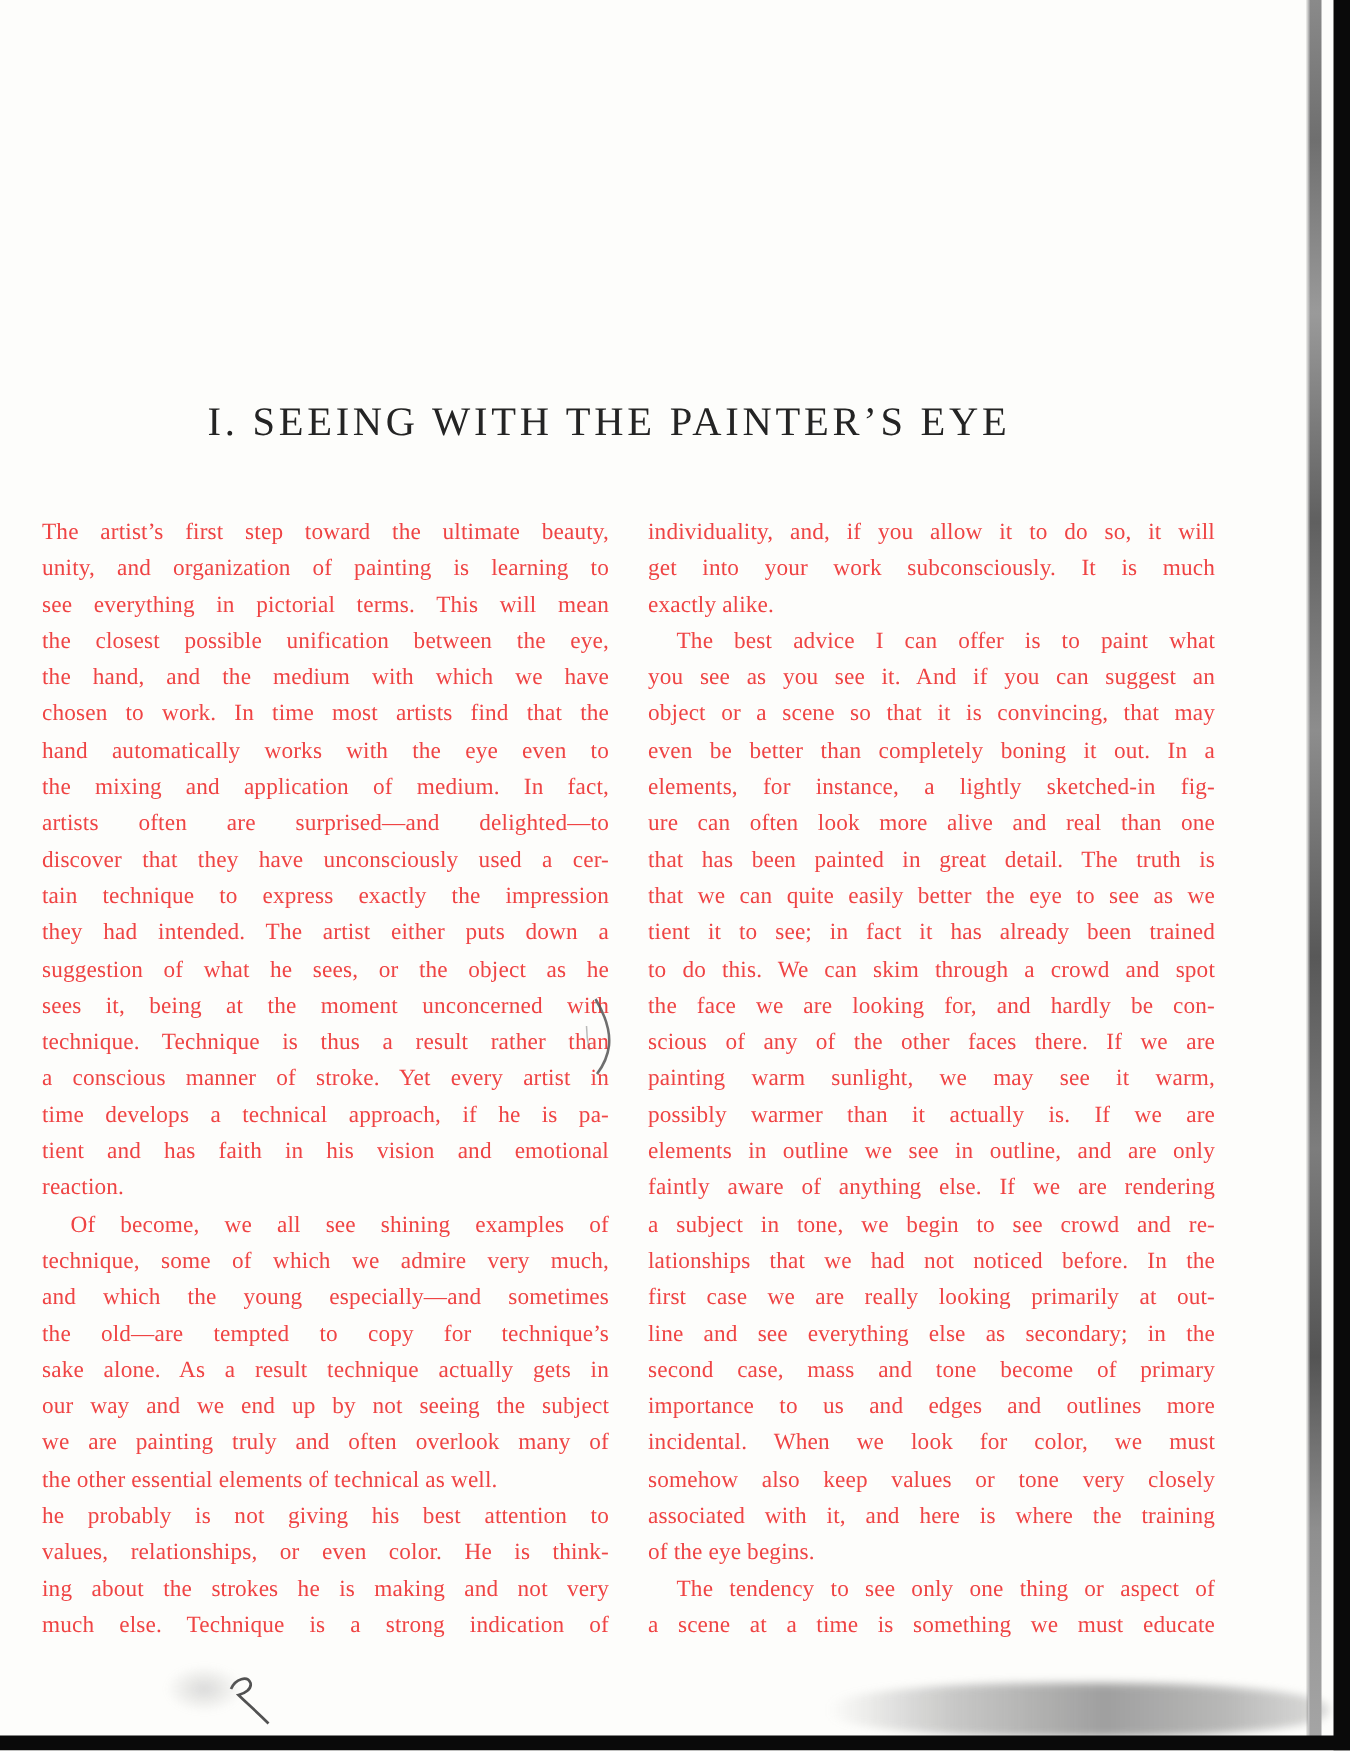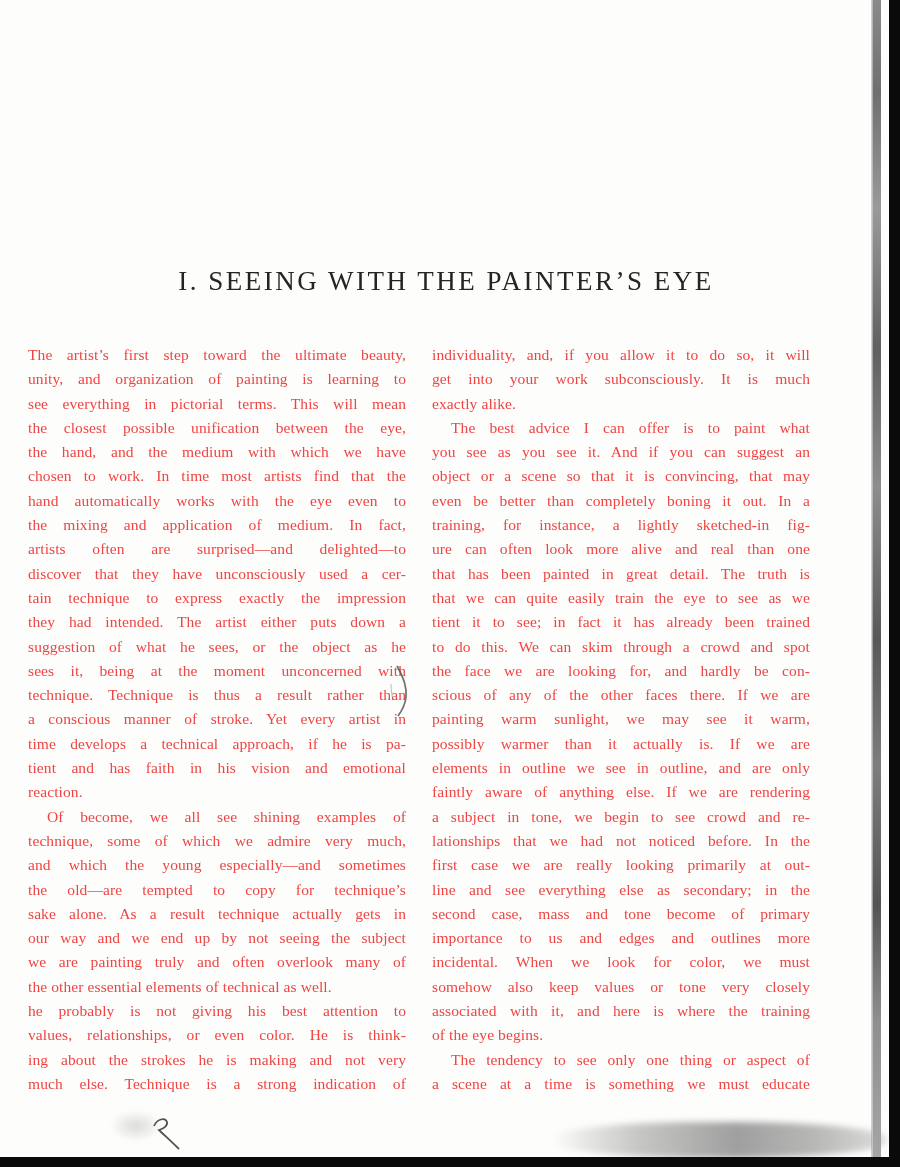--- a/index.html
+++ b/index.html
@@ -31,21 +31,20 @@
   }
   .smudge-bl{
     position:absolute;left:110px;top:1110px;width:52px;height:32px;
     background:radial-gradient(ellipse at center,rgba(140,140,140,.3),rgba(140,140,140,0) 70%);
     filter:blur(2px);
   }
   .title{
     position:absolute;left:0px;top:248px;width:812px;
     text-align:center;font-size:27px;letter-spacing:2.5px;color:#242424;
     font-weight:normal;
-    margin-left:40px;
   }
   .col{
     position:absolute;top:343px;width:378px;
     font-size:15.5px;line-height:24.3px;color:#ef4444;
     letter-spacing:.1px;
   }
   .col-left{left:28px;}
   .col-right{left:432px;}
   .tline{
     text-align:justify;text-align-last:justify;
@@ -102,24 +101,24 @@
     <div class="tline">much else. Technique is a strong indication of</div>
   </div>
 <div class="col col-right">
     <div class="tline">individuality, and, if you allow it to do so, it will</div>
     <div class="tline">get into your work subconsciously. It is much</div>
     <div class="tline pend">exactly alike.</div>
     <div class="tline indent">The best advice I can offer is to paint what</div>
     <div class="tline">you see as you see it. And if you can suggest an</div>
     <div class="tline">object or a scene so that it is convincing, that may</div>
     <div class="tline">even be better than completely boning it out. In a</div>
-    <div class="tline">training, for instance, a lightly sketched-in fig-</div>
+    <div class="tline">elements, for instance, a lightly sketched-in fig-</div>
     <div class="tline">ure can often look more alive and real than one</div>
     <div class="tline">that has been painted in great detail. The truth is</div>
-    <div class="tline">that we can quite easily train the eye to see as we</div>
+    <div class="tline">that we can quite easily better the eye to see as we</div>
     <div class="tline">tient it to see; in fact it has already been trained</div>
     <div class="tline">to do this. We can skim through a crowd and spot</div>
     <div class="tline">the face we are looking for, and hardly be con-</div>
     <div class="tline">scious of any of the other faces there. If we are</div>
     <div class="tline">painting warm sunlight, we may see it warm,</div>
     <div class="tline">possibly warmer than it actually is. If we are</div>
     <div class="tline">elements in outline we see in outline, and are only</div>
     <div class="tline">faintly aware of anything else. If we are rendering</div>
     <div class="tline">a subject in tone, we begin to see crowd and re-</div>
     <div class="tline">lationships that we had not noticed before. In the</div>

